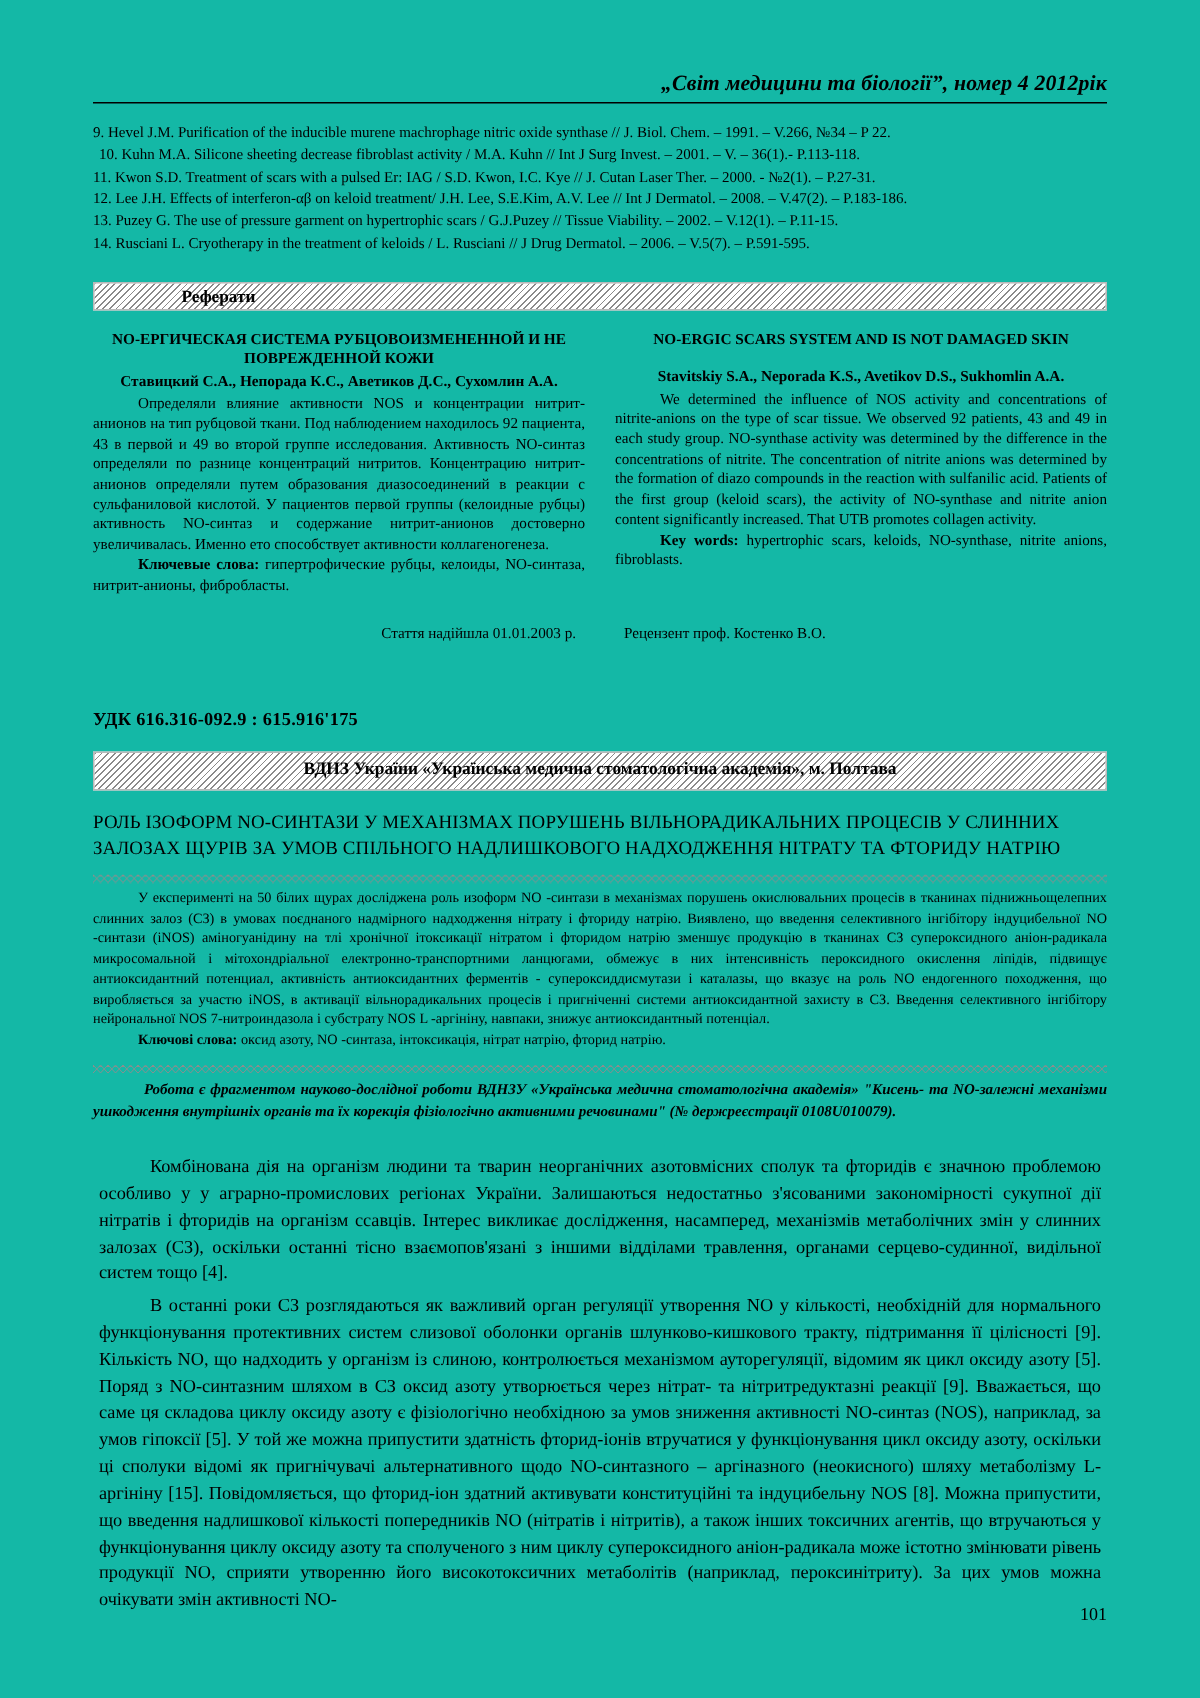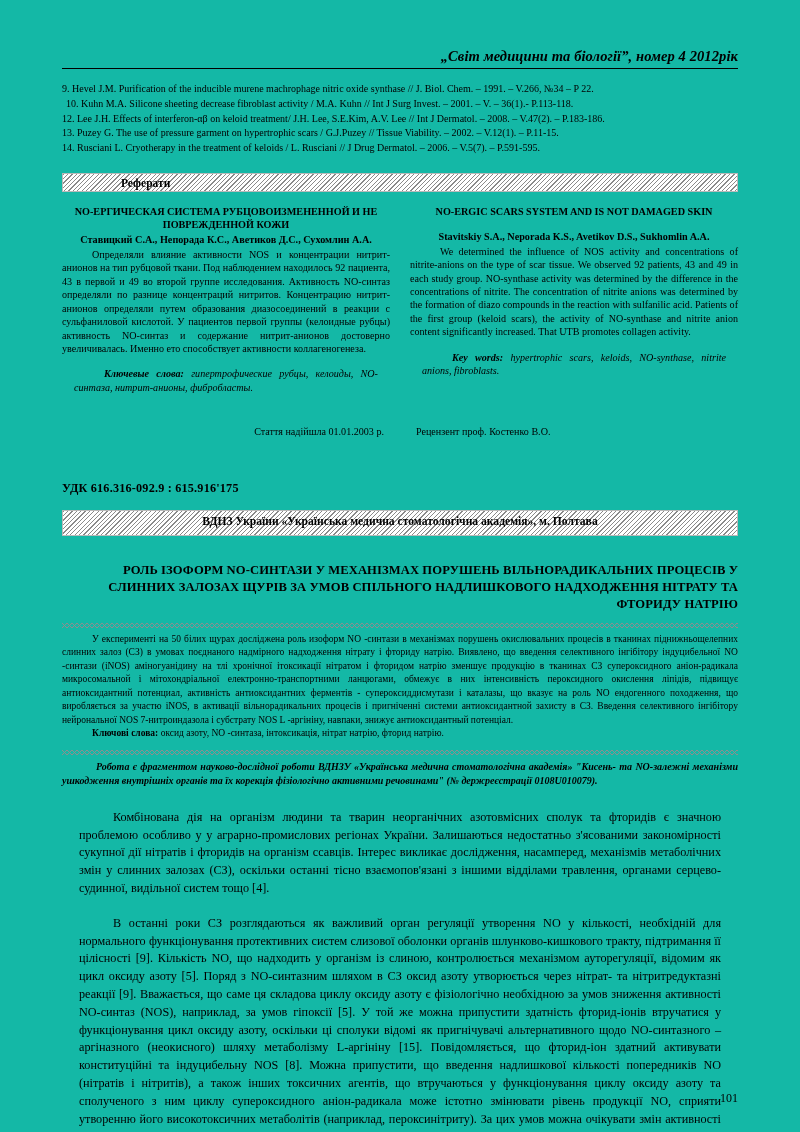--- a/index.html
+++ b/index.html
@@ -102,22 +102,21 @@
     margin-bottom: 1px;
   }
   .abs-body {
     text-align: justify;
     text-indent: 30px;
     margin: 0;
   }
   .abs-keys {
     text-align: justify;
     text-indent: 30px;
-    margin: 12px;
-    font-style: italic;
+    margin: 0;
   }
   .abs-keys b { font-weight: bold; }
   .abs-gap { height: 10px; }
 
   .abs-foot {
     display: flex;
     margin-top: 20px;
     gap: 20px;
     font-size: 10.1px;
   }
@@ -138,23 +137,23 @@
     margin-top: 14px;
     padding: 3px 0 4px 0;
     text-align: center;
     font-weight: bold;
     font-size: 11.6px;
     line-height: 1.42;
   }
 
   
   .art-title {
-    margin-top: 26px;
-    text-align: right;
-    font-weight: bold;
+    margin-top: 13px;
+    text-align: left;
+    font-weight: normal;
     font-size: 12.6px;
     line-height: 1.38;
     letter-spacing: 0.1px;
   }
 
   
   .zig {
     height: 6px;
     margin: 9px 0 4px 0;
     background-image:
@@ -193,45 +192,46 @@
   }
 
   
   .body-text {
     margin-top: 20px;
     font-size: 12.2px;
     line-height: 1.46;
     text-align: justify;
   }
   .body-text p {
-    margin: 17px;
+    margin: 4px;
     text-indent: 34px;
   }
 
   
   .pageno {
     position: absolute;
     right: 62px;
-    bottom: 26px;
+    bottom: 48px;
     font-size: 12px;
     font-family: Liberation Serif, serif;
   }
 </style>
 </head>
 <body>
 
 <div class="page">
   <div class="content">
 
     <div class="runhead">„Світ медицини та біології”, номер 4 2012рік</div>
     <div class="runhead-rule"></div>
 
     <div class="reflist">
       <p class="ref">9. Hevel J.M. Purification of the inducible murene machrophage nitric oxide synthase // J. Biol. Chem. – 1991. – V.266, №34 – P 22.</p>
       <p class="ref indent">10. Kuhn M.A. Silicone sheeting decrease fibroblast activity / M.A. Kuhn // Int J Surg Invest. – 2001. – V. – 36(1).- P.113-118.</p>
+      <p class="ref">11. Kwon S.D. Treatment of scars with a pulsed Er: IAG / S.D. Kwon, I.C. Kye // J. Cutan Laser Ther. – 2000. - №2(1). – P.27-31.</p>
       <p class="ref">12. Lee J.H. Effects of interferon-αβ on keloid treatment/ J.H. Lee, S.E.Kim, A.V. Lee // Int J Dermatol. – 2008. – V.47(2). – P.183-186.</p>
       <p class="ref">13. Puzey G. The use of pressure garment on hypertrophic scars / G.J.Puzey // Tissue Viability. – 2002. – V.12(1). – P.11-15.</p>
       <p class="ref">14. Rusciani L. Cryotherapy in the treatment of keloids / L. Rusciani // J Drug Dermatol. – 2006. – V.5(7). – P.591-595.</p>
     </div>
 
     <div class="banner banner-reports">
       <span>Реферати</span>
     </div>
 
     <div class="abs-wrap">

